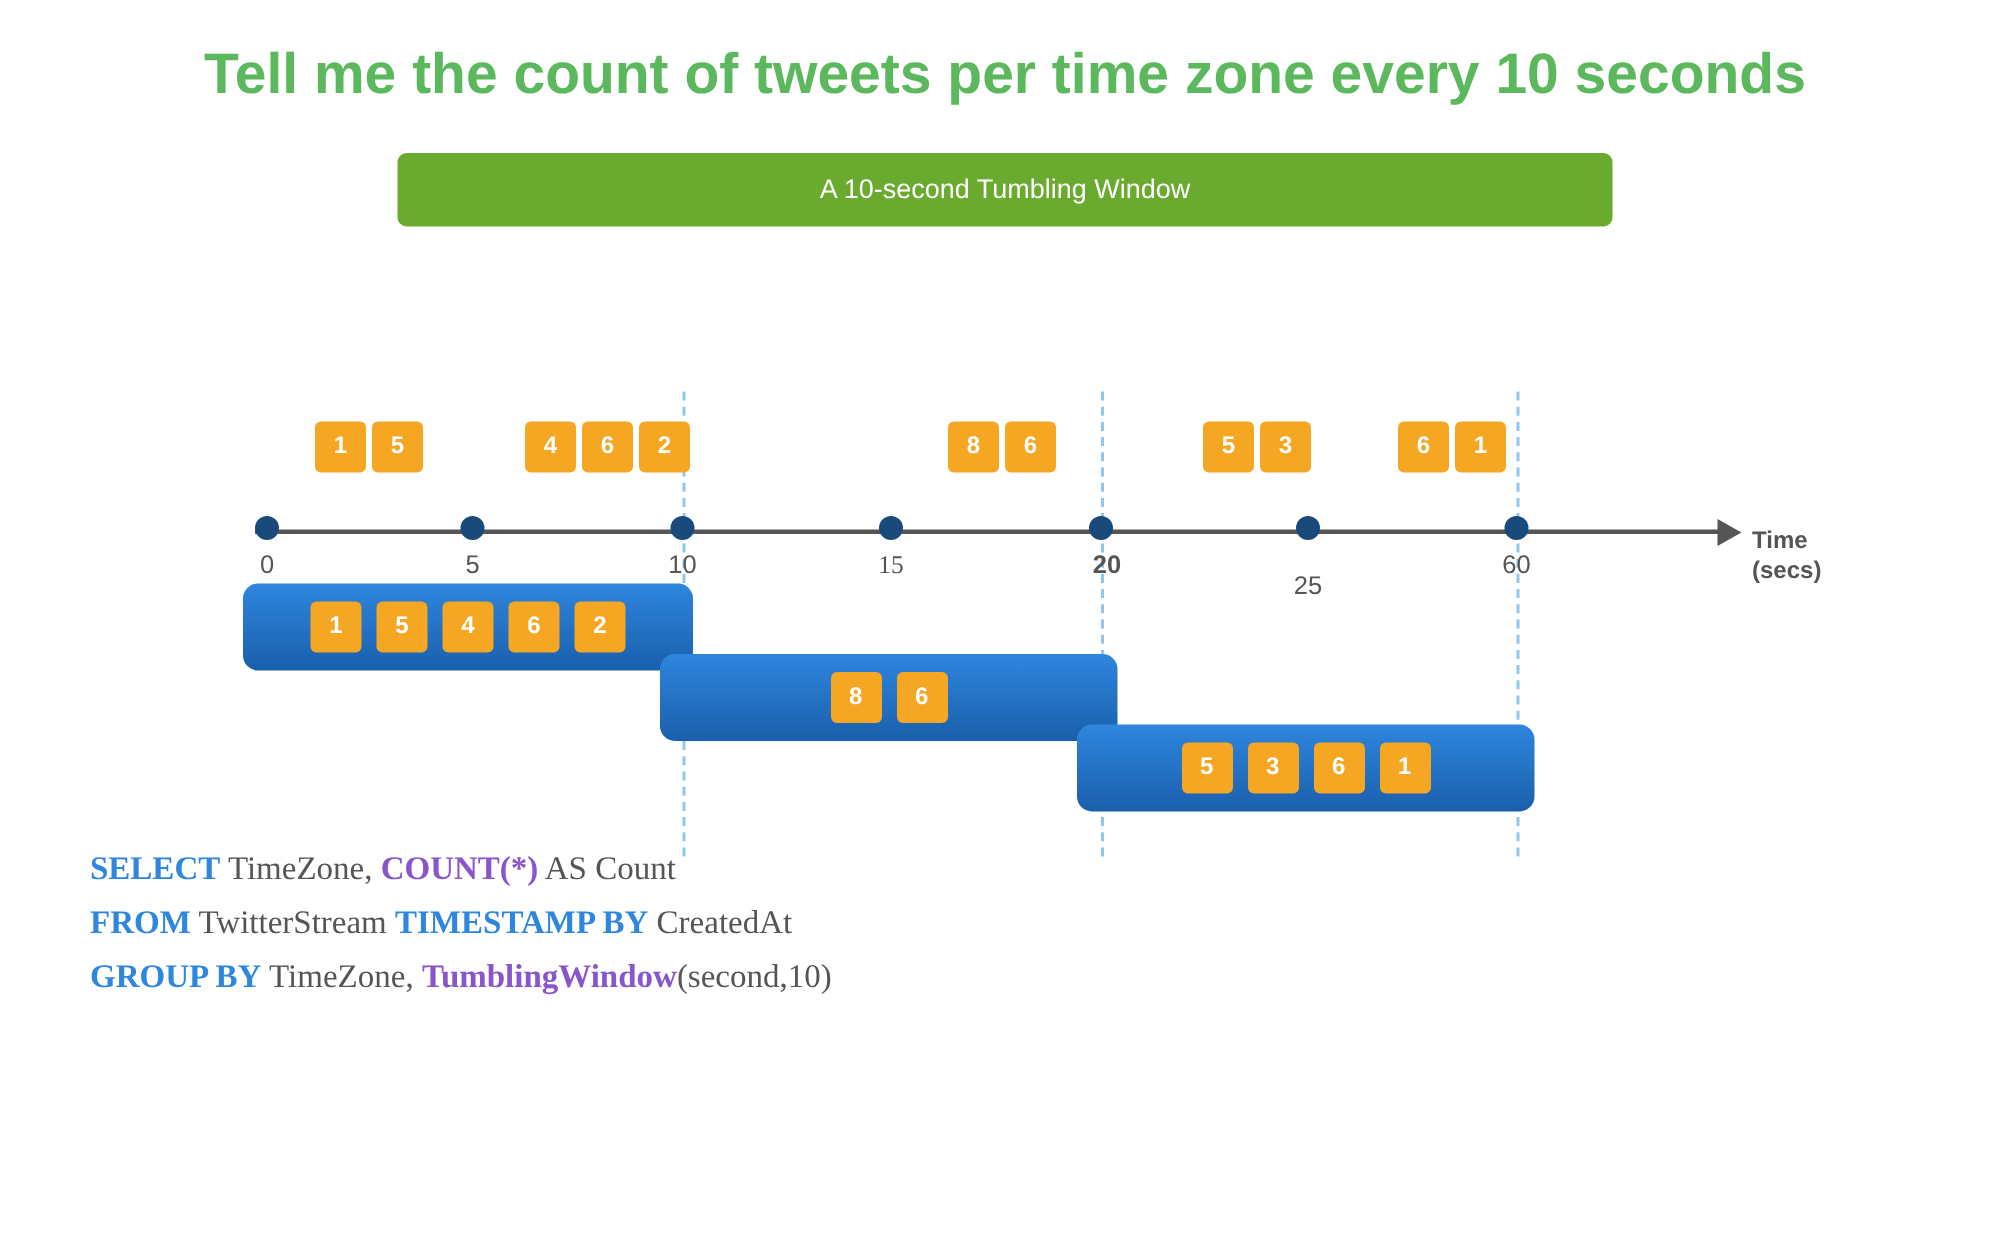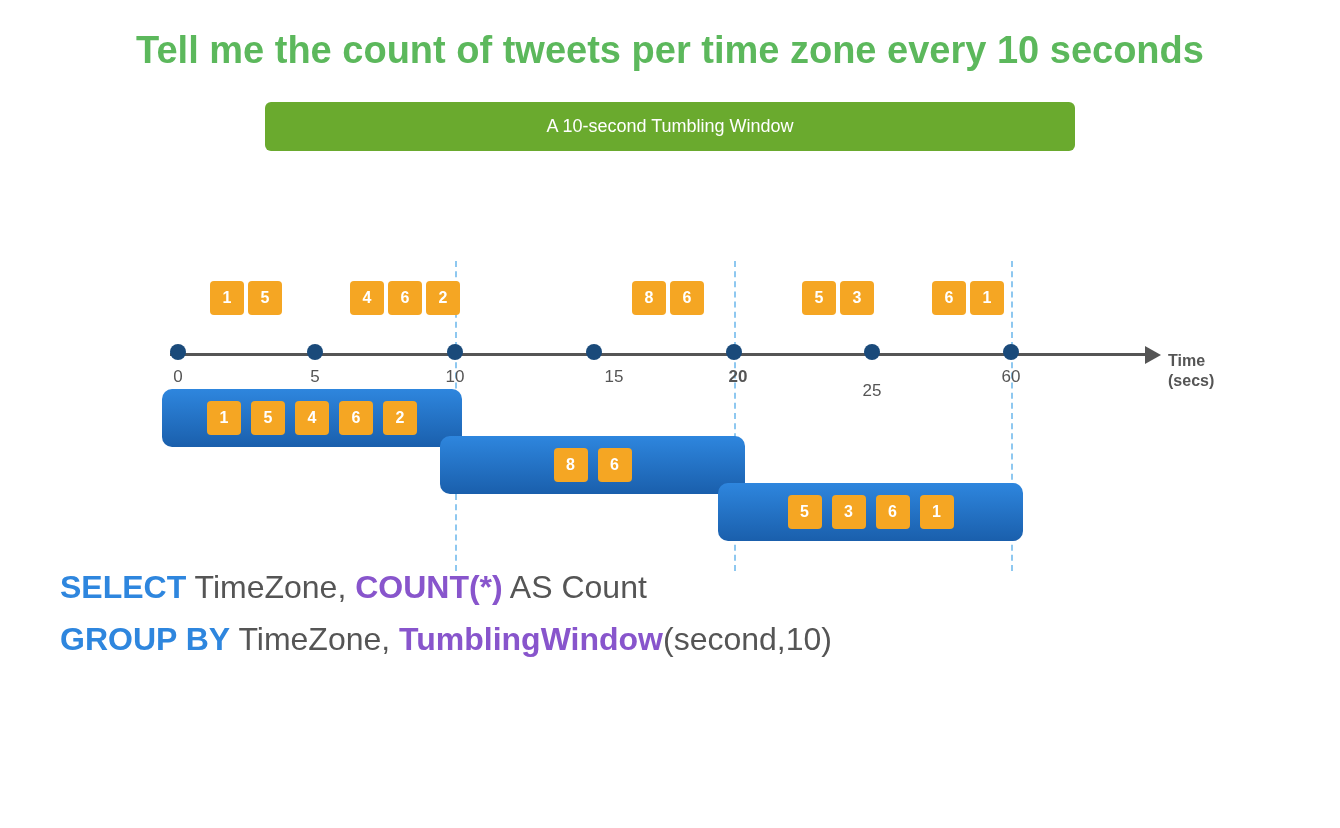--- a/index.html
+++ b/index.html
@@ -128,22 +128,22 @@
       border-radius: 10px;
       display: flex;
       align-items: center;
       justify-content: center;
       gap: 6px;
     }
 
     
     .sql-section {
       padding: 20px 60px 0;
-      font-size: 32px;
-      font-family: Liberation Sans, sans-serif;
+      font-size: 22px;
+      font-family: Liberation Serif, serif;
       line-height: 1.65;
     }
     .kw-blue { color: #2e86de; font-weight: 700; }
     .kw-purple { color: #8855cc; font-weight: 700; }
     .kw-gray { color: #555; font-weight: 400; }
   </style>
 </head>
 <body>
 
 <div class="title">Tell me the count of tweets per time zone every 10 seconds</div>
@@ -160,21 +160,21 @@
   <div class="tick-label" style="left:58px;">0</div>
 
   <div class="dot" style="left:195px;"></div>
   <div class="tick-label" style="left:195px;">5</div>
 
   <div class="dashed-line" style="left:335px;"></div>
   <div class="dot" style="left:335px;"></div>
   <div class="tick-label" style="left:335px;text-align:right;">10</div>
 
   <div class="dot" style="left:474px;"></div>
-  <div class="tick-label" style="left:494px;">15</div>
+  <div class="tick-label" style="left:474px;font-family:Liberation Serif, serif;">15</div>
 
   <div class="dashed-line" style="left:614px;"></div>
   <div class="dot" style="left:614px;"></div>
   <div class="tick-label" style="left:618px;font-weight:bold;">20</div>
 
   <div class="dot" style="left:752px;"></div>
   <div class="tick-label" style="left:752px;margin-top:14px;">25</div>
 
   <div class="dashed-line" style="left:891px;"></div>
   <div class="dot" style="left:891px;"></div>
@@ -227,17 +227,20 @@
   </div>
 
 </div>
 
 <div class="sql-section">
 
   <div>
     <span class="kw-blue">SELECT</span><span class="kw-gray"> TimeZone, </span><span class="kw-purple">COUNT(*)</span><span class="kw-gray"> AS Count</span>
   </div>
 
+  <div>
+    <span class="kw-blue">FROM</span><span class="kw-gray"> TwitterStream </span><span class="kw-blue">TIMESTAMP</span><span class="kw-blue"> BY</span><span class="kw-gray"> CreatedAt</span>
+  </div>
 
   <div>
     <span class="kw-blue">GROUP BY</span><span class="kw-gray"> TimeZone, </span><span class="kw-purple">TumblingWindow</span><span class="kw-gray">(second,10)</span>
   </div>
 </div>
 
 </body></html>

